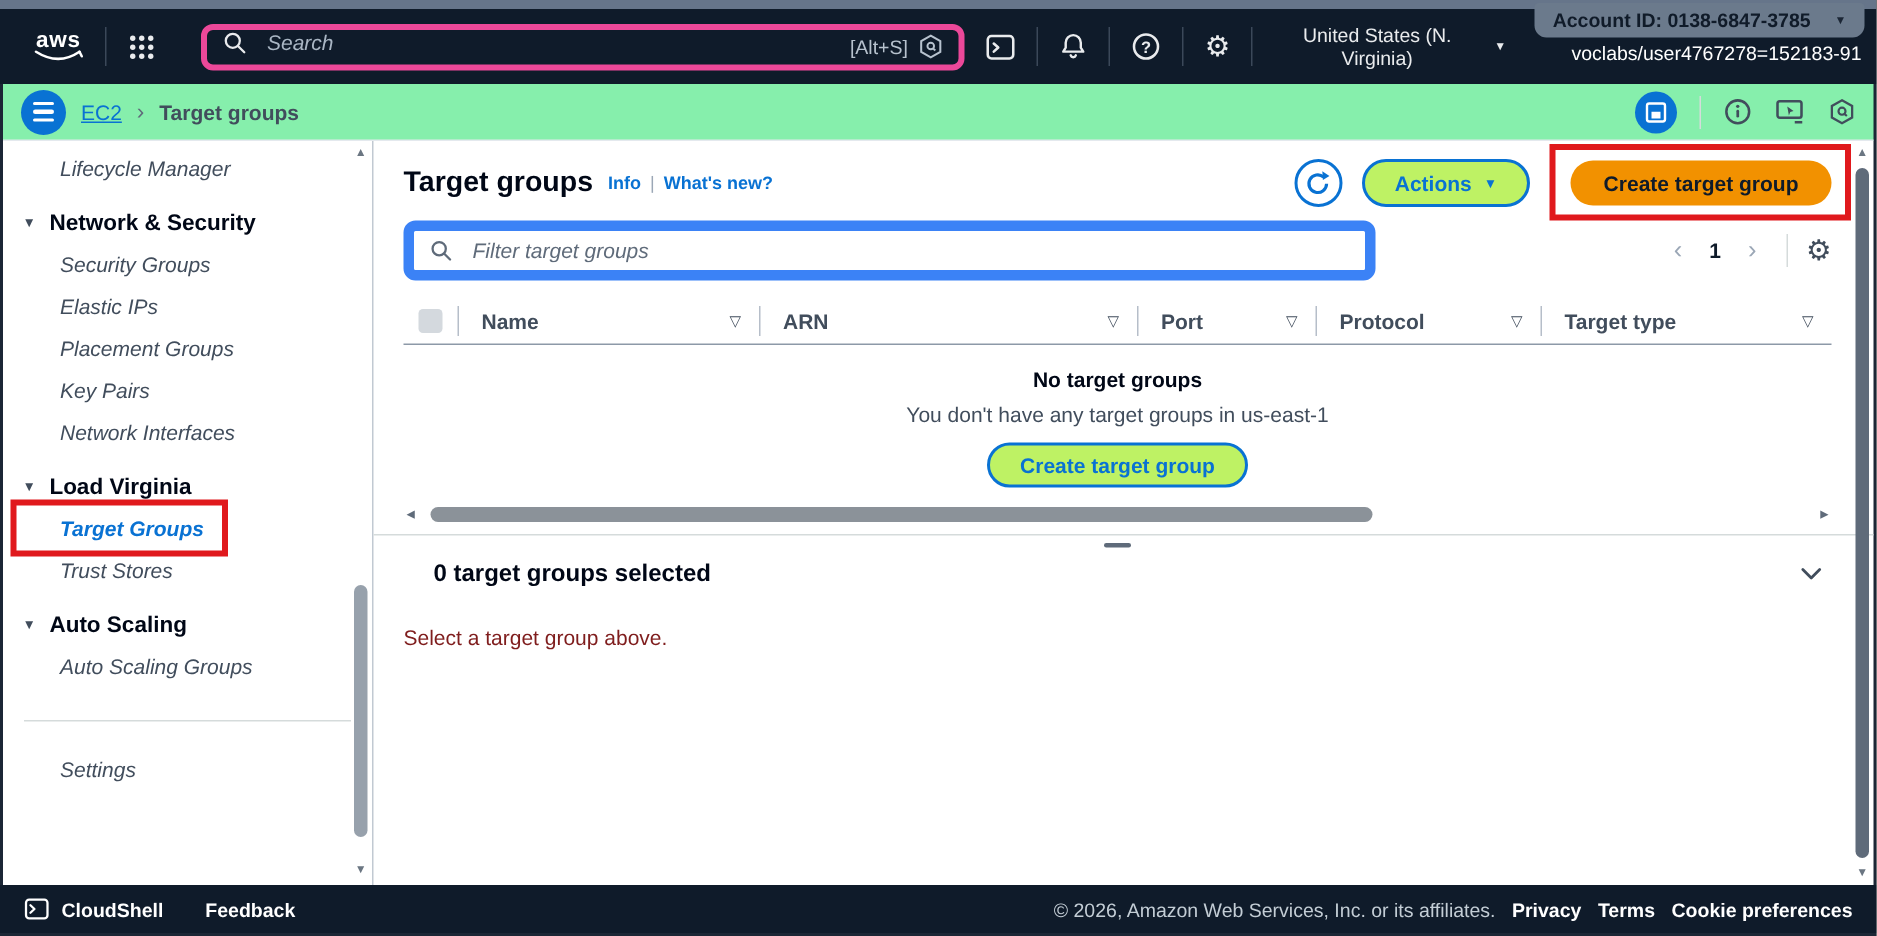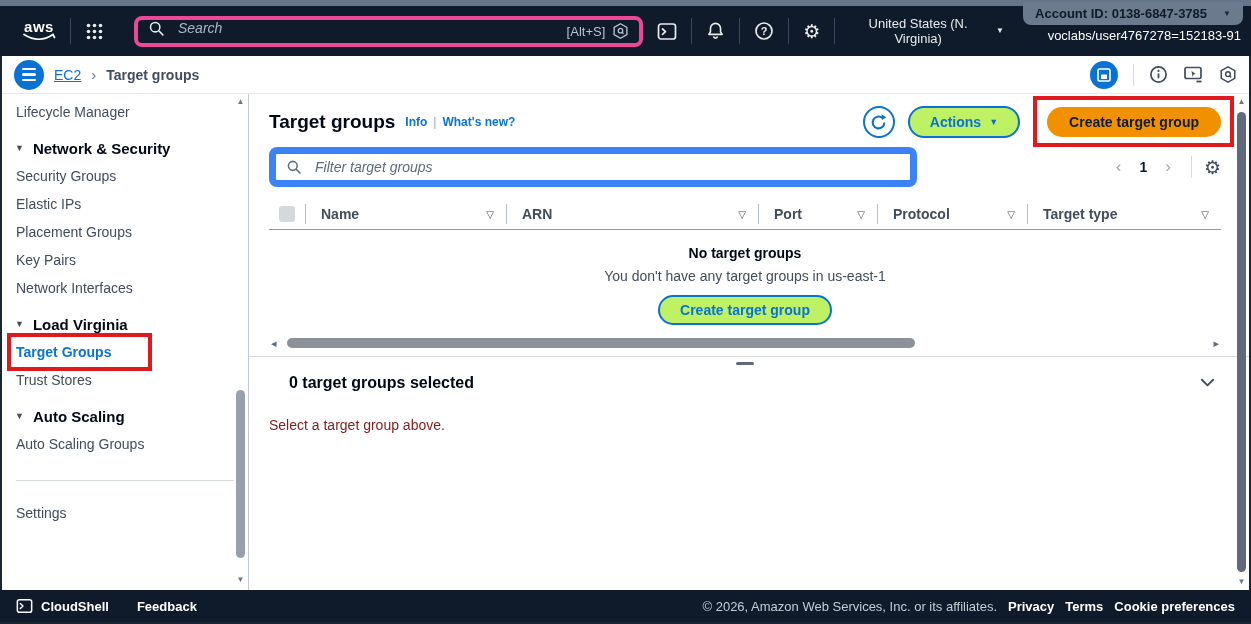--- a/index.html
+++ b/index.html
@@ -26,41 +26,41 @@
                 gap:7px; padding:0 12px; cursor:pointer; font-family:inherit; }
   .caret-sm { font-size:8px; line-height:1; }
   .gear-glyph { font-size:19px; line-height:1; }
   .account-area { position:absolute; right:8px; top:-4px; display:flex; flex-direction:column; align-items:flex-end; }
   .account-box { background:#6b7a8c; color:#101b29; font-size:13px; font-weight:700; border-radius:3px 3px 8px 8px;
                  padding:4px 12px; display:flex; align-items:center; gap:16px; cursor:pointer; }
   .account-box .caret-sm { color:#1b2635; }
   .account-user { color:#fff; font-size:13px; margin-top:3px; padding-right:2px; }
 
   
-  .crumb-bar { height:38px; background:#ffffff; margin:0 2px; display:flex; align-items:center;
+  .crumb-bar { height:38px; background:#86efac; margin:0 2px; display:flex; align-items:center;
                padding:0 12px; gap:10px; border-bottom:1px solid #e4e9ee; position:relative; }
   .hamburger { width:30px; height:30px; border-radius:50%; background:#0972d3; border:none; cursor:pointer;
                display:flex; flex-direction:column; align-items:center; justify-content:center; gap:3px; }
   .hamburger .bar { width:14px; height:2.4px; background:#fff; border-radius:2px; }
   .crumb-link { color:#0972d3; font-size:14px; text-decoration:underline; cursor:pointer; }
   .crumb-sep { color:#5f6b7a; font-size:15px; }
   .crumb-current { color:#414d5c; font-size:14px; font-weight:700; }
   .crumb-right { margin-left:auto; display:flex; align-items:center; gap:15px; }
   .blue-circle { width:28px; height:28px; border-radius:50%; background:#0972d3; border:none; cursor:pointer;
                  display:flex; align-items:center; justify-content:center; }
   .v-sep-light { width:1px; height:22px; background:#d5dbdb; }
   .crumb-iconbtn { background:none; border:none; color:#414d5c; cursor:pointer; display:flex; align-items:center; }
 
   
   .body { display:flex; height:496px; margin:0 2px; background:#fff; }
 
   
   .sidebar { width:247px; border-right:1px solid #c1c9d2; padding:4px 0 0 0; position:relative; flex:none; }
   .sb-sub, .sb-section { display:flex; align-items:center; height:28px; font-size:14px; cursor:pointer; }
-  .sb-sub { padding-left:14px; color:#414d5c; text-decoration:none; }
+  .sb-sub { padding-left:38px; color:#414d5c; text-decoration:none;font-style:italic; }
   .sb-section { padding-left:13px; color:#000716; font-weight:700; font-size:15px; gap:9px; margin-top:8px; }
   .sb-section .tri { font-size:9px; color:#414d5c; }
   .sb-sub.selected { color:#0972d3; font-weight:700; position:relative; }
   .sb-sub.selected .red-box { position:absolute; left:5px; top:-5px; width:145px; height:38px;
                               border:4px solid #e0191d; pointer-events:none; }
   .sb-divider { height:1px; background:#d5dbdb; margin:22px 14px 0 14px; }
   .sb-settings { margin-top:18px; }
   .side-scroll { position:absolute; right:2px; top:4px; bottom:6px; width:11px; }
   .scroll-arrow { color:#6b7682; font-size:8px; line-height:1; text-align:center; display:block; width:100%;
                   background:none; border:none; cursor:pointer; padding:0; }

